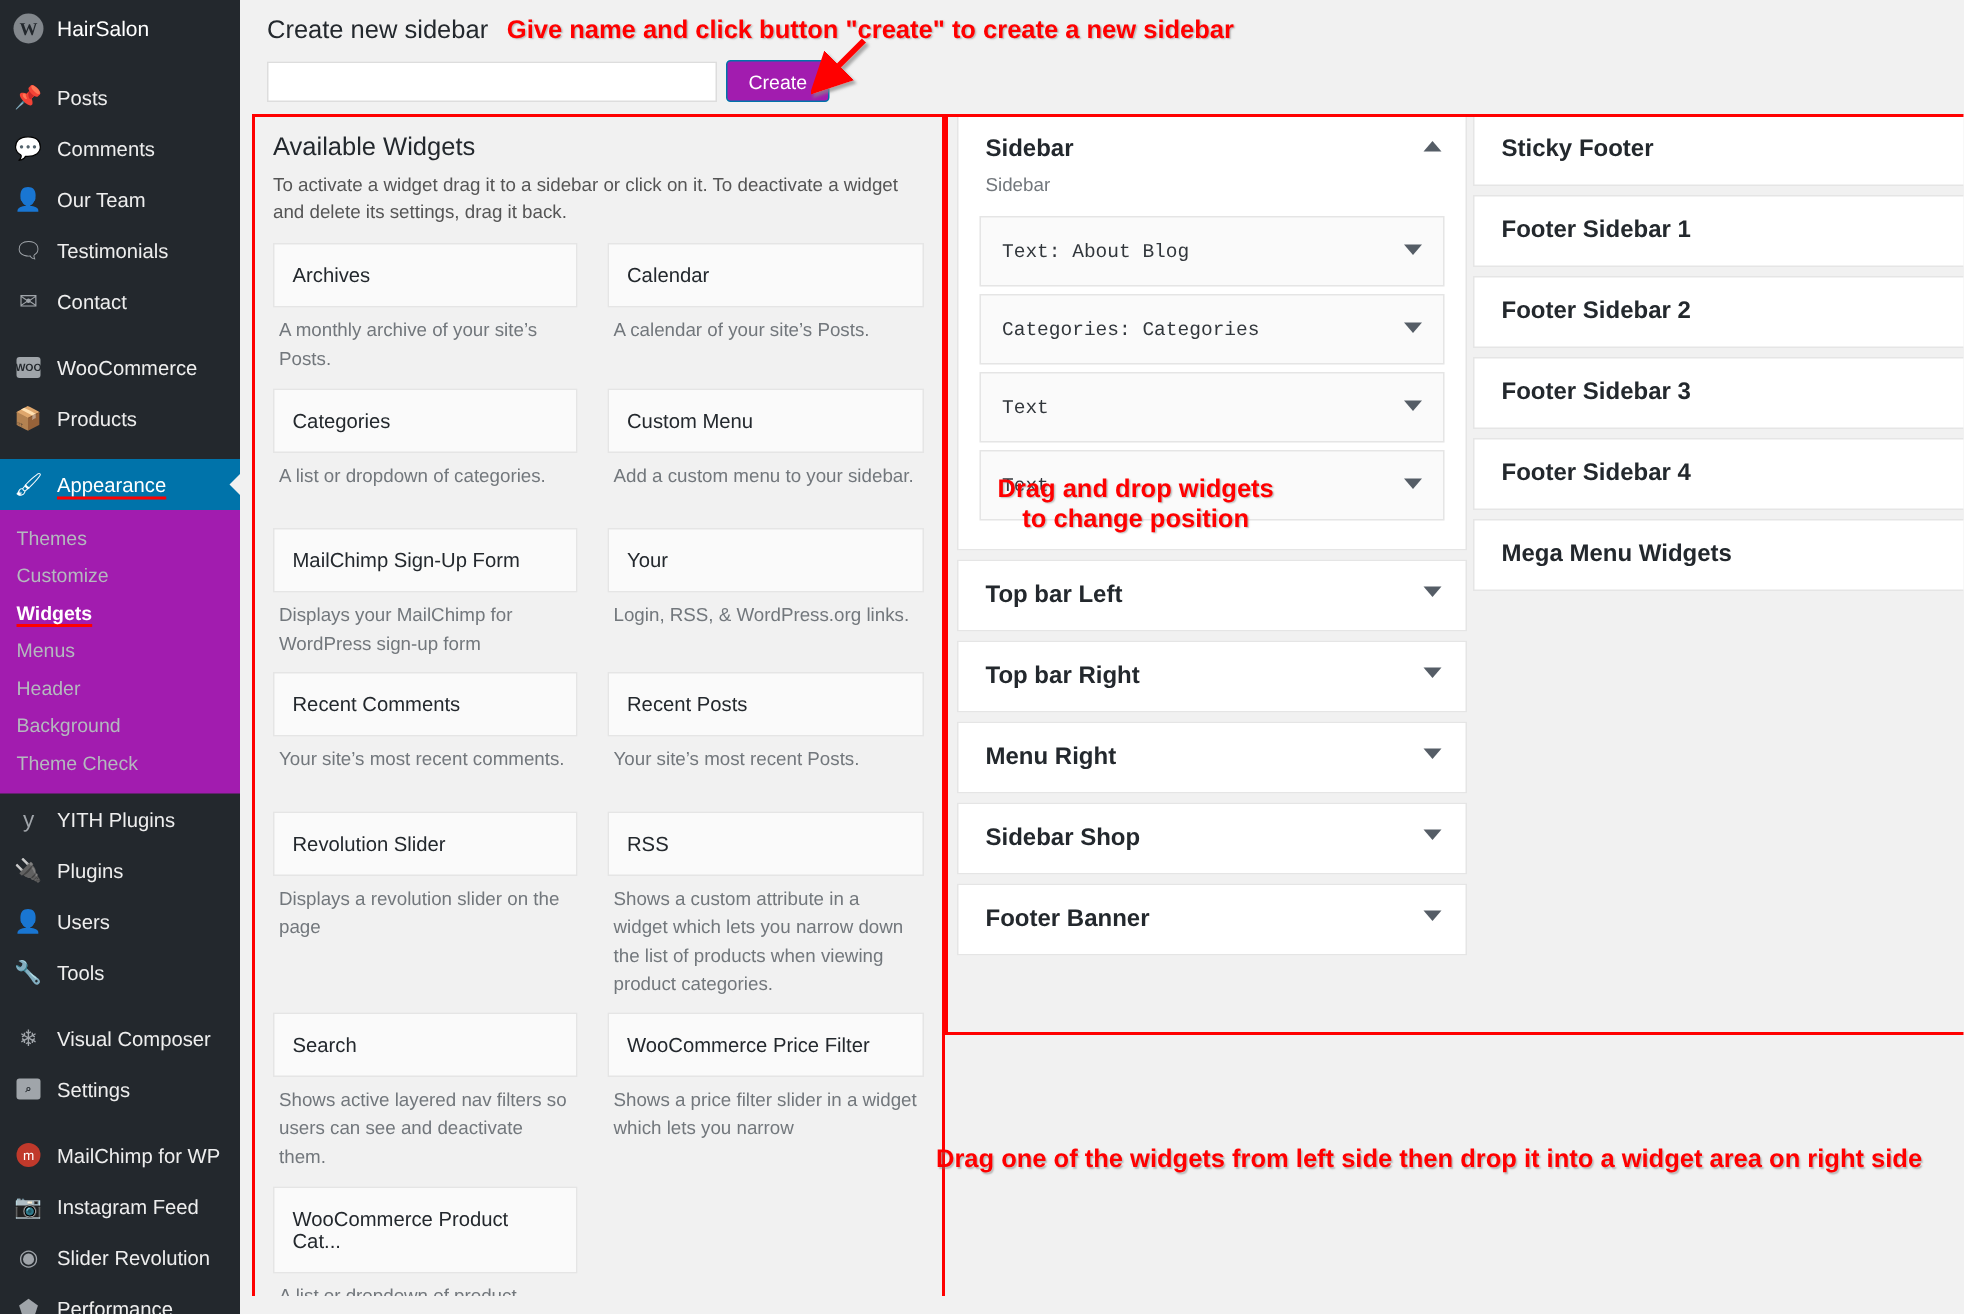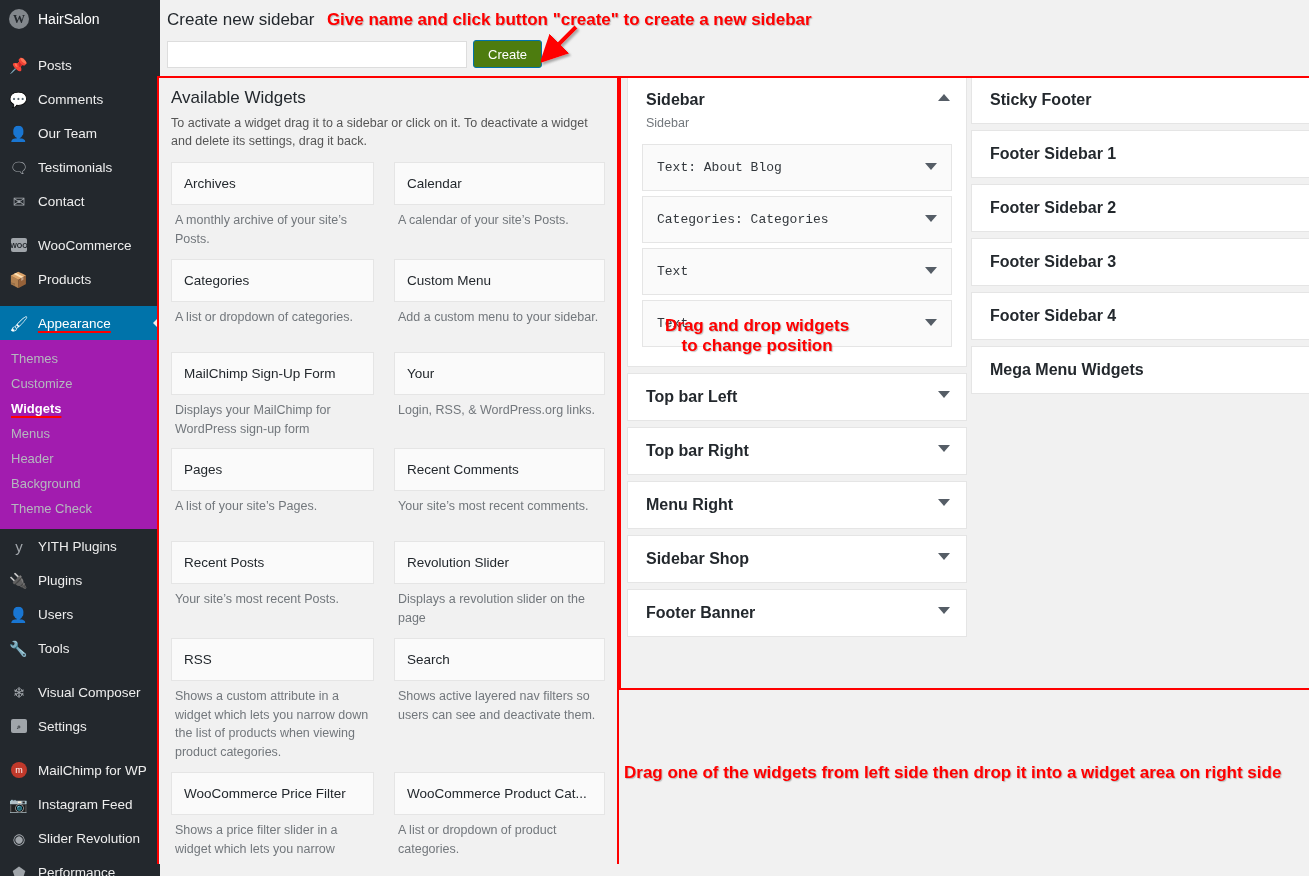--- a/index.html
+++ b/index.html
@@ -64,38 +64,38 @@
     background: #a0a5aa; color: #23282d; font-size: 7px; font-weight: bold;
     display:flex; align-items:center; justify-content:center;
   }
   .ico-circle {
     width: 16px; height: 16px; border-radius: 50%;
     background: #c0392b; color:#fff; font-size:9px;
     display:flex; align-items:center; justify-content:center;
   }
 
   
-  .content { position: absolute; left: 149px; top: 0; right: 0; height: 864px; }
+  .content { position: absolute; left: 160px; top: 0; right: 0; height: 864px; }
 
   .create-row { padding: 10px 0 0 18px; }
   .create-title {
     font-size: 17px; color: #23282d; display: inline-block;
     vertical-align: middle; font-weight: normal;
   }
   .create-note {
     display: inline-block; color: #ff0000; font-size: 16.5px;
     margin-left: 8px; vertical-align: middle; white-space: nowrap;
   }
   .create-form { margin-top: 10px; display: flex; align-items: center; gap: 6px; }
   .create-input {
     width: 300px; height: 27px; border: 1px solid #ddd; background: #fff;
     font-size: 13px; padding: 0 6px; font-family: "Liberation Sans", sans-serif;
   }
   .create-btn {
-    height: 28px; padding: 0 14px; background: #4d7c0f; color: #fff;
+    height: 28px; padding: 0 14px; background: #a21caf; color: #fff;
     border: 1px solid #0073aa; border-radius: 3px; font-size: 13px;
     cursor: pointer; font-family: "Liberation Sans", sans-serif;
   }
 
   
   .cols { position: absolute; left: 0; top: 76px; right: 0; bottom: 0; }
 
   .col-left {
     position: absolute; left: 8px; top: 0; width: 462px; bottom: 0;
     border: 2px solid #ff0000; border-bottom: none;
@@ -320,24 +320,20 @@
               <div class="wbox">Custom Menu</div>
               <div class="wdesc">Add a custom menu to your sidebar.</div>
             </div>
             <div class="wcell">
               <div class="wbox">MailChimp Sign-Up Form</div>
               <div class="wdesc">Displays your MailChimp for WordPress sign-up form</div>
             </div>
             <div class="wcell">
               <div class="wbox">Your</div>
               <div class="wdesc">Login, RSS, &amp; WordPress.org links.</div>
-            </div>
-            <div class="wcell">
-              <div class="wbox">Pages</div>
-              <div class="wdesc">A list of your site’s Pages.</div>
             </div>
             <div class="wcell">
               <div class="wbox">Recent Comments</div>
               <div class="wdesc">Your site’s most recent comments.</div>
             </div>
             <div class="wcell">
               <div class="wbox">Recent Posts</div>
               <div class="wdesc">Your site’s most recent Posts.</div>
             </div>
             <div class="wcell">

